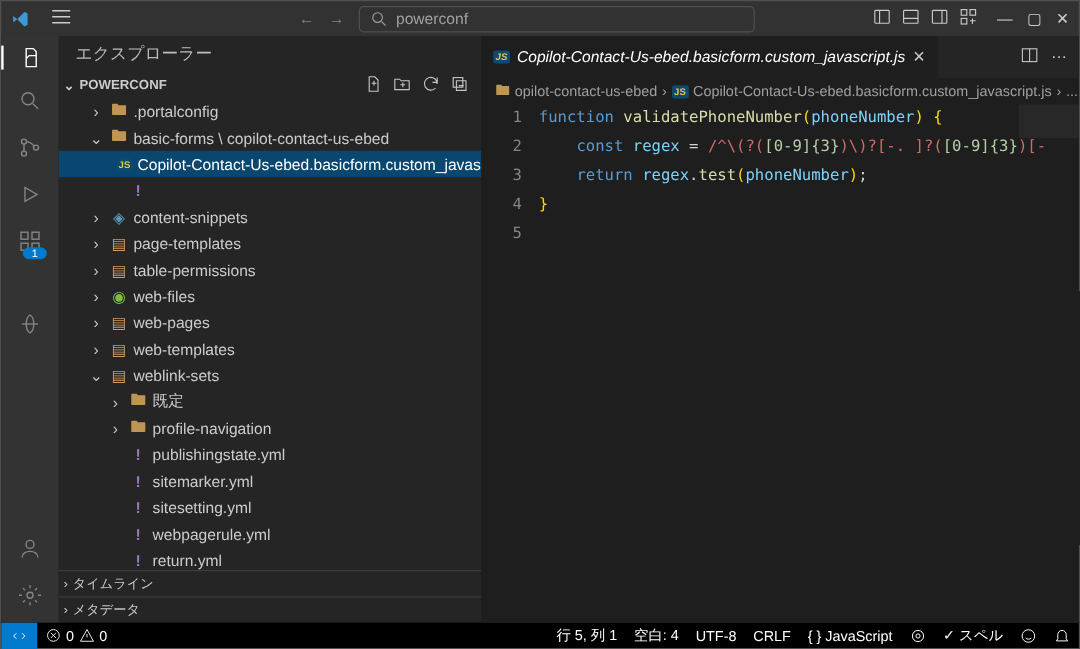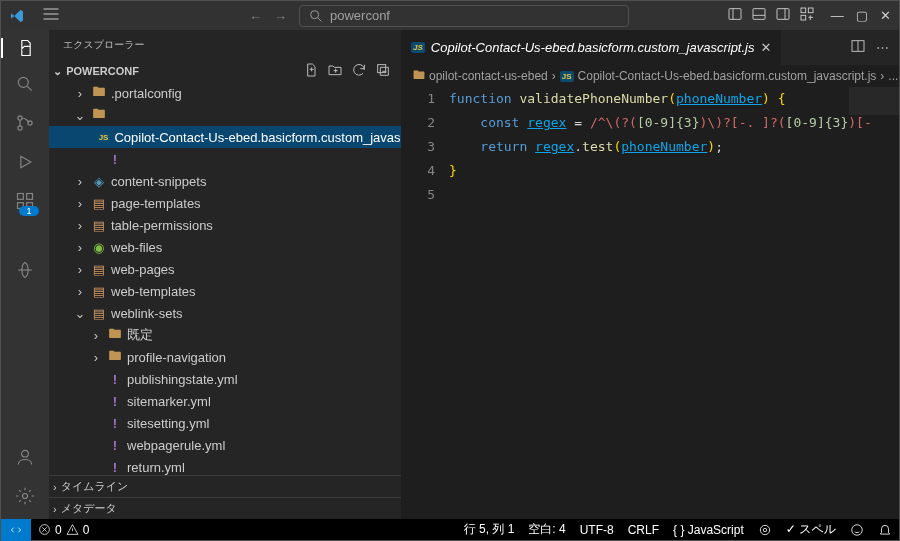--- a/index.html
+++ b/index.html
@@ -11,21 +11,21 @@
 .searchbox { margin-left: 12px; height: 22px; width: 330px; border: 1px solid #505050; border-radius: 4px; display: flex; align-items: center; padding: 0 8px; color: #a0a0a0; gap: 6px; }
 .titleright { margin-left: auto; display: flex; align-items: center; gap: 8px; padding-right: 8px; color: #cccccc; }
 .winctrl { display: flex; gap: 12px; margin-left: 8px; }
 .body { display: flex; height: 489px; border-left: 1px solid #505050; border-right: 1px solid #505050; }
 .activitybar { width: 48px; background: #333333; display: flex; flex-direction: column; align-items: center; padding-top: 8px; gap: 16px; color: #858585; }
 .activitybar .active { color: #ffffff; border-left: 2px solid #fff; width: 100%; display: flex; justify-content: center; }
 .badge { position: relative; }
 .badge::after { content: attr(data-badge); position: absolute; bottom: -2px; right: -4px; background: #007acc; color: #fff; border-radius: 8px; font-size: 9px; padding: 0 4px; min-width: 12px; text-align: center; }
 .activitybar .bottom { margin-top: auto; display: flex; flex-direction: column; gap: 16px; padding-bottom: 10px; align-items: center; }
 .sidebar { width: 352px; background: #252526; display: flex; flex-direction: column; }
-.side-title { height: 30px; display: flex; align-items: center; padding-left: 14px; font-size: 10px; color: #bbbbbb; text-align: right; }
+.side-title { height: 30px; display: flex; align-items: center; padding-left: 14px; font-size: 14px; color: #bbbbbb; text-align: right; }
 .section-hdr { height: 22px; display: flex; align-items: center; padding-left: 4px; gap: 4px; font-size: 11px; font-weight: bold; }
 .section-hdr .actions { margin-left: auto; display: flex; gap: 8px; padding-right: 10px; color: #c5c5c5; }
 .tree { flex: 1; overflow: auto; font-size: 13px; }
 .row { height: 22px; display: flex; align-items: center; gap: 4px; padding-left: 8px; white-space: nowrap; overflow: hidden; }
 .row.selected { background: #094771; color: #ffffff; }
 .row .chev { width: 14px; text-align: center; color: #c5c5c5; }
 .row .icon { width: 16px; display: inline-flex; justify-content: center; }
 .fi-folder { color: #c09553; }
 .fi-js { color: #e6c547; background: #0c4a6e; font-size: 8px; font-weight: bold; padding: 1px 2px; border-radius: 2px; }
 .fi-yml { color: #a074c4; font-weight: bold; }
@@ -36,21 +36,21 @@
 .outline { height: 22px; border-top: 1px solid #3c3c3c; display: flex; align-items: center; padding-left: 4px; gap: 4px; font-size: 11px; }
 .editor { flex: 1; background: #1e1e1e; display: flex; flex-direction: column; }
 .tabs { height: 35px; background: #252526; display: flex; align-items: stretch; }
 .tab { display: flex; align-items: center; gap: 6px; padding: 0 10px; background: #1e1e1e; border-right: 1px solid #252526; font-size: 13px; color: #ffffff; font-style: italic; }
 .tab .close { color: #c5c5c5; font-style: normal; }
 .tabright { margin-left: auto; display: flex; align-items: center; gap: 10px; padding-right: 10px; color: #c5c5c5; }
 .breadcrumb { height: 22px; display: flex; align-items: center; padding-left: 12px; font-size: 12px; color: #a0a0a0; gap: 4px; overflow: hidden; white-space: nowrap; }
 .code { flex: 1; display: flex; font-family: Consolas, monospace; font-size: 13px; line-height: 24px; position: relative; }
 .gutter { width: 48px; text-align: right; padding-right: 14px; color: #858585; }
 .codetext { flex: 1; white-space: pre; }
-.tk-kw { color: #569cd6; } .tk-fn { color: #dcdcaa; } .tk-var { color: #0ea5e9; text-decoration: underline; } .tk-br { color: #ffd700; } .tk-rx { color: #d16969; } .tk-rxnum { color: #b5cea8; } .tk-pn { color: #d4d4d4; } .tk-const { color: #569cd6; }
+.tk-kw { color: #569cd6; } .tk-fn { color: #dcdcaa; } .tk-var { color: #7dd3fc; } .tk-br { color: #ffd700; } .tk-rx { color: #d16969; } .tk-rxnum { color: #b5cea8; } .tk-pn { color: #d4d4d4; } .tk-const { color: #569cd6; }
 .minimap { position: absolute; right: 0; top: 0; width: 50px; height: 28px; background: rgba(100,100,100,0.15); }
 .statusbar { height: 22px; background: #000000; display: flex; align-items: center; font-size: 12px; color: #ffffff; border: 1px solid #505050; border-top: none; position: relative; }
 .statusbar .remote { width: 30px; height: 22px; background: #007acc; display: flex; align-items: center; justify-content: center; }
 .statusbar .sitem { padding: 0 7px; display: flex; align-items: center; gap: 4px; }
 .statusbar .right { margin-left: auto; display: flex; }
 svg { width: 16px; height: 16px; fill: none; stroke: currentColor; stroke-width: 1.4; }
 .icon18 svg { width: 20px; height: 20px; }
 </style>
 </head>
 <body>
@@ -168,20 +168,21 @@
     </div>
     <div class="tree" id="tree">
         <div class="row ind1">
           <span class="chev">›</span>
           <span class="icon fi-folder">🖿</span>
           <span>.portalconfig</span>
         </div>
         <div class="row ind1">
           <span class="chev">⌄</span>
           <span class="icon fi-folder">🖿</span>
+          <span>basic-forms \ copilot-contact-us-ebed</span>
         </div>
         <div class="row ind2 selected">
           <span class="chev">&nbsp;</span>
           <span class="icon">
             <span class="fi-js">JS</span>
           </span>
           <span>Copilot-Contact-Us-ebed.basicform.custom_javascri...</span>
         </div>
         <div class="row ind2">
           <span class="chev">&nbsp;</span>

